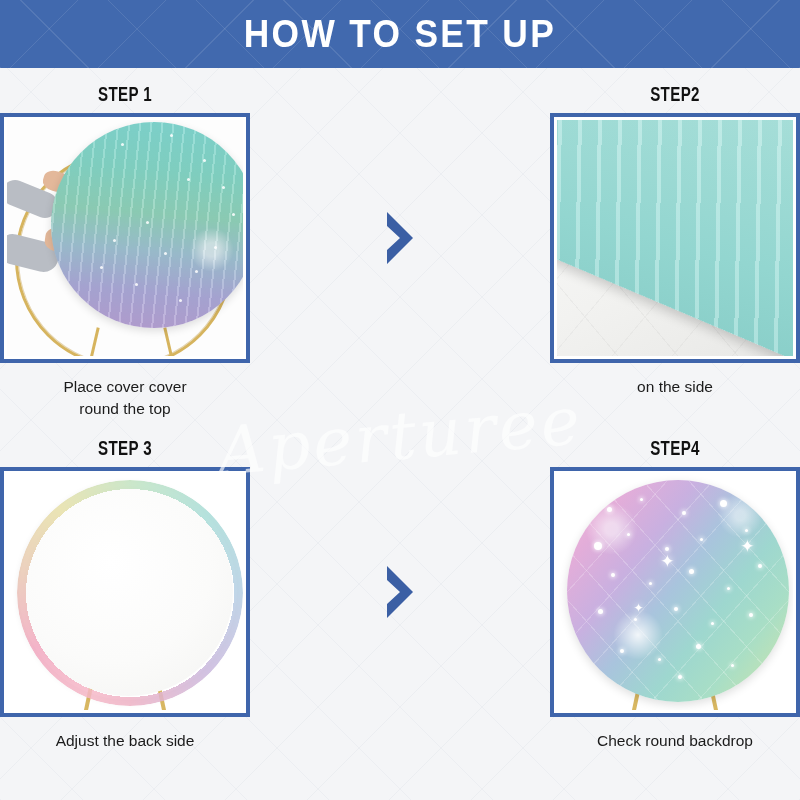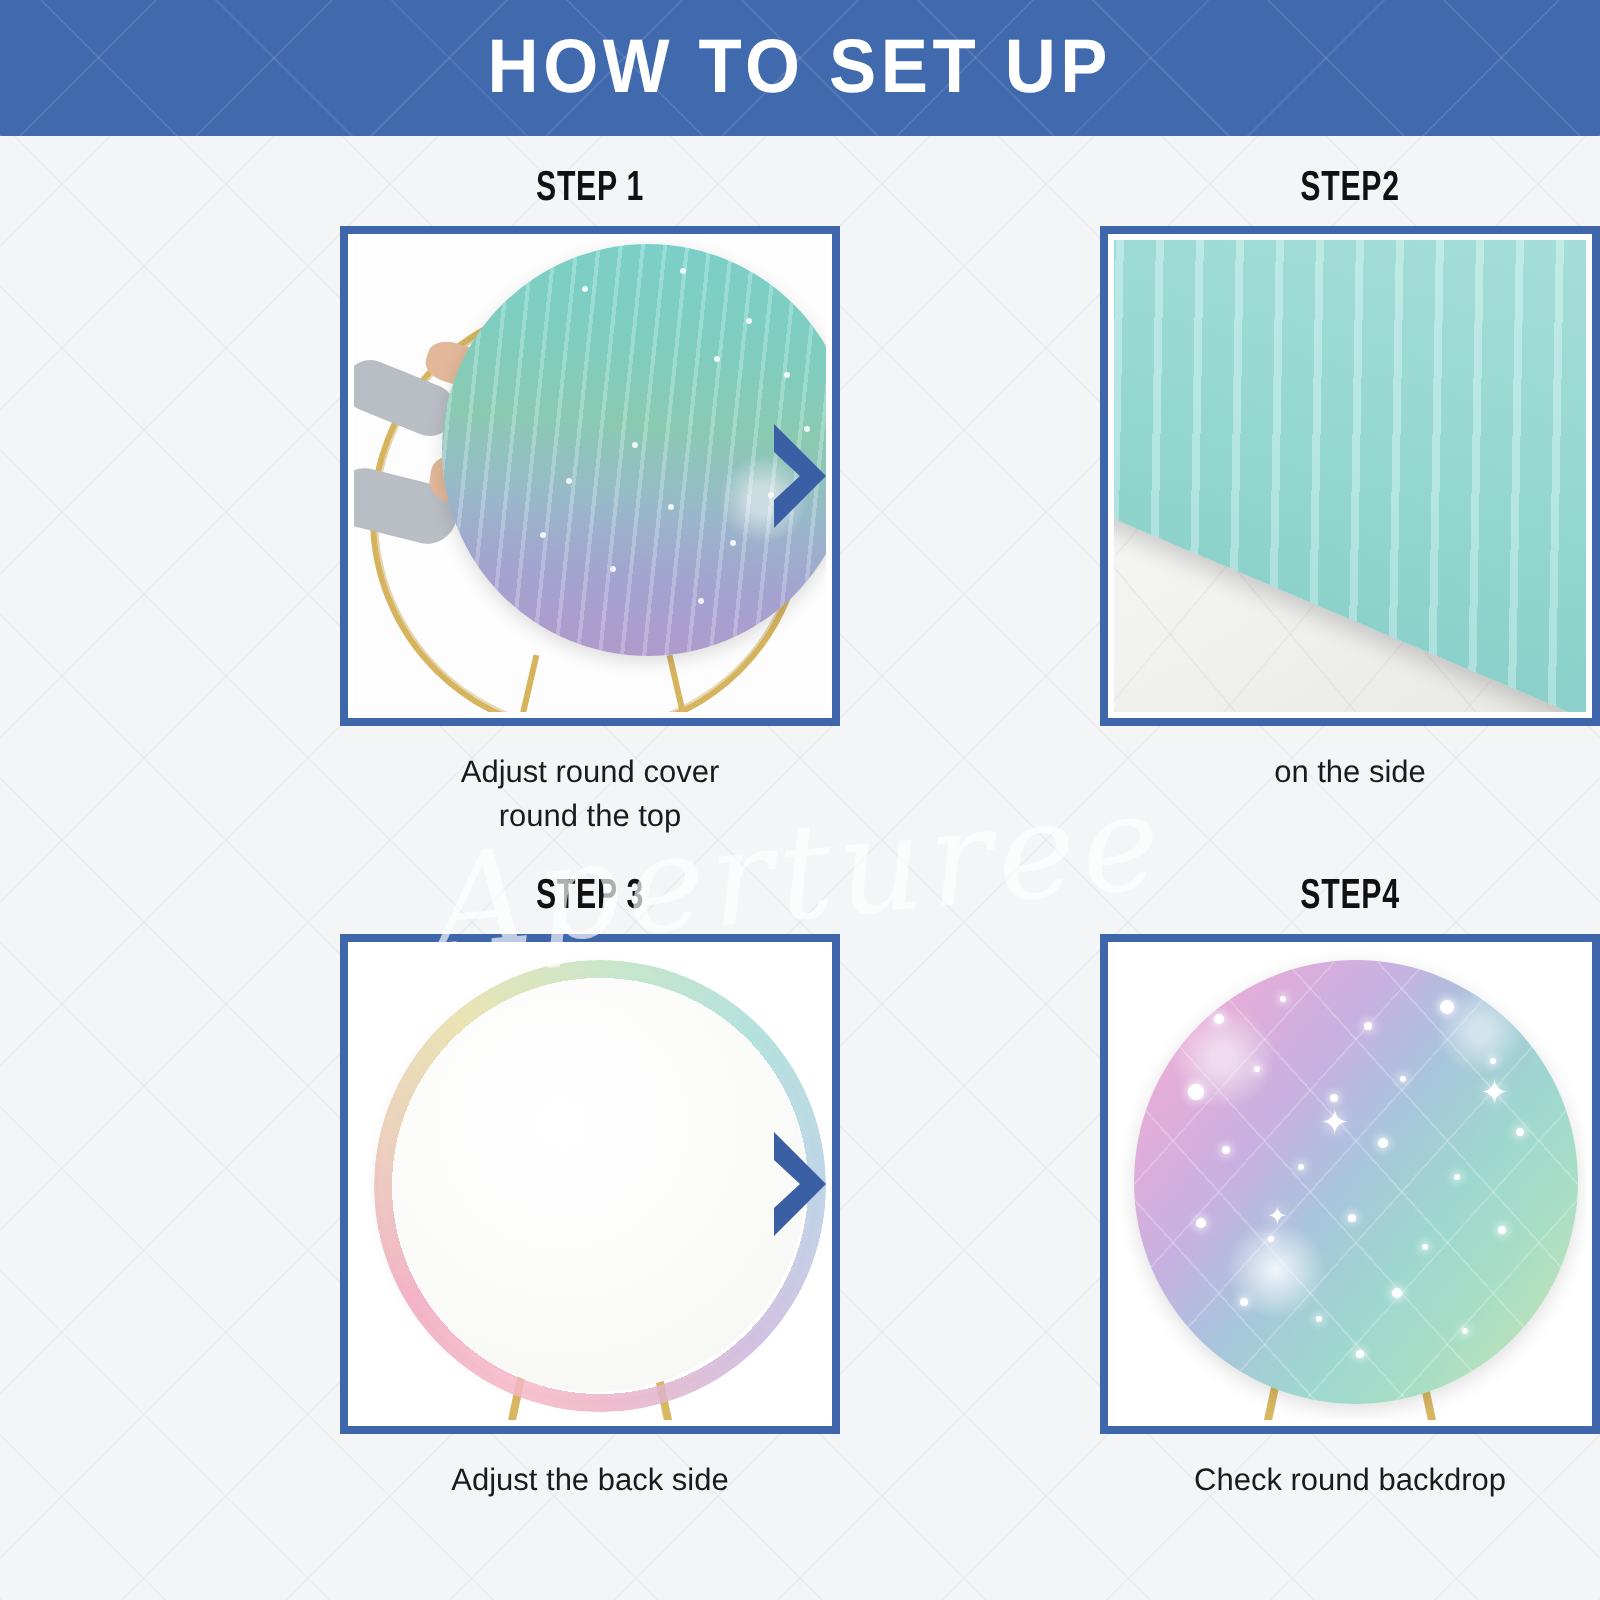--- a/index.html
+++ b/index.html
@@ -45,21 +45,21 @@
   }
 
   
   .steps{
     position:relative; z-index:1;
     padding:14px 0 0 0;
   }
   .row{
     position:relative;
     display:flex;
-    justify-content:flex-end;
+    justify-content:space-between;
     gap:130px;
   }
   .row + .row{ margin-top:16px; }
 
   .cell{ width:250px; }
 
   .step-label{
     text-align:center;
     font-size:21px;
     font-weight:bold;
@@ -310,21 +310,21 @@
                 <i style="left:70%;top:72%"></i>
               <i style="left:41%;top:78%"></i>
                 <i style="left:24%;top:70%"></i>
               <i style="left:62%;top:86%"></i>
                 <i style="left:79%;top:60%"></i>
             </div>
           </div>
         </div>
       </div>
       <div class="caption">
-        <div>Adjust round cover</div>
+        <div>Place cover cover</div>
         <div>round the top</div>
       </div>
     </div>
 
     <div class="cell">
       <div class="step-label">STEP2</div>
       <div class="frame">
         <div class="photo">
           <div class="p2-white"></div>
           <div class="p2-greentop"></div>

